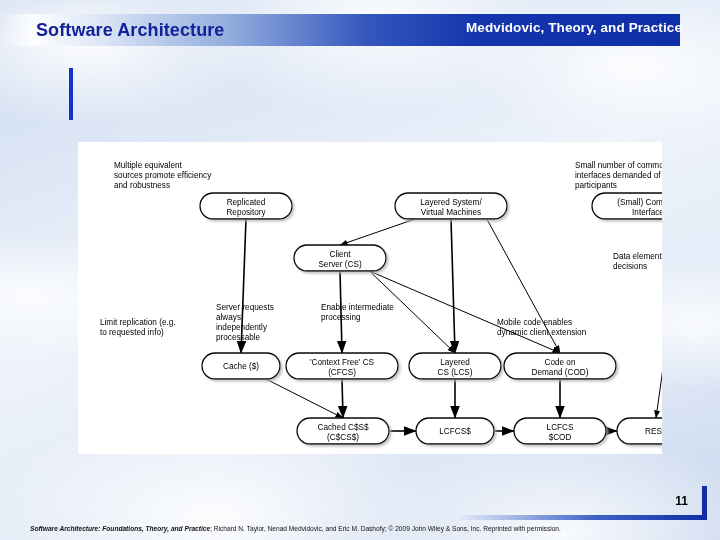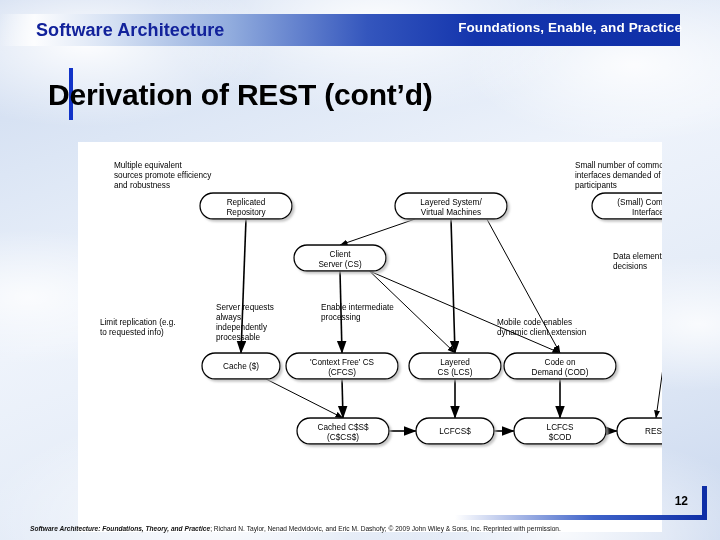--- a/index.html
+++ b/index.html
@@ -49,21 +49,21 @@
     position:absolute;left:69px;top:68px;width:4px;height:52px;
     background:#1133c8;
   }
   #title{
     position:absolute;left:48px;top:78px;
     font-size:30px;font-weight:bold;color:#000000;
     letter-spacing:-.2px;
   }
   
   #canvas{
-    position:absolute;left:78px;top:142px;width:584px;height:390px;
+    position:absolute;left:78px;top:142px;width:584px;height:312px;
     background:#ffffff;
   }
   #canvas svg{display:block;}
   
   #pagenum{
     position:absolute;right:32px;top:494px;
     font-size:12px;font-weight:bold;color:#000;
   }
   #accent-h{
     position:absolute;right:13px;top:515px;width:252px;height:5px;
@@ -79,24 +79,23 @@
   }
   #footer .it{font-style:italic;font-weight:bold;}
 </style>
 </head>
 <body>
 
 <div id="slide">
 
   <div id="header"></div>
   <div id="hdr-left">Software Architecture</div>
-  <div id="hdr-right">Foundations, Enable, and Practice</div>
+  <div id="hdr-right">Medvidovic, Theory, and Practice</div>
 
   <div id="title-bar"></div>
-  <div id="title">Derivation of REST (cont’d)</div>
 
   <div id="canvas">
     <svg width="584" height="318" viewBox="0 0 584 318">
       <defs>
         <marker id="ah" markerWidth="9" markerHeight="9" refX="7.6" refY="3" orient="auto" markerUnits="strokeWidth">
           <path d="M0,0 L8,3 L0,6 z" fill="#000"></path>
         </marker>
         <filter id="sh" x="-30%" y="-30%" width="180%" height="190%">
           <feOffset in="SourceAlpha" dx="2.2" dy="2.4" result="o"></feOffset>
           <feGaussianBlur in="o" stdDeviation="1.1" result="b"></feGaussianBlur>
@@ -214,19 +213,19 @@
             <text x="243" y="178" text-anchor="start" font-family="&quot;Liberation Sans&quot;, sans-serif" font-size="8.2" fill="#000">processing</text>
           </g>
           <g>
             <text x="419" y="183" text-anchor="start" font-family="&quot;Liberation Sans&quot;, sans-serif" font-size="8.2" fill="#000">Mobile code enables</text>
             <text x="419" y="193" text-anchor="start" font-family="&quot;Liberation Sans&quot;, sans-serif" font-size="8.2" fill="#000">dynamic client extension</text>
           </g>
         </g>
     </svg>
   </div>
 
-  <div id="pagenum">12</div>
+  <div id="pagenum">11</div>
   <div id="accent-h"></div>
   <div id="accent-v"></div>
 
   <div id="footer"><span class="it">Software Architecture: Foundations, Theory, and Practice</span><span>; Richard N. Taylor, Nenad Medvidovic, and Eric M. Dashofy; © 2009 John Wiley &amp; Sons, Inc. Reprinted with permission.</span></div>
 
 </div>
 
 </body></html>

